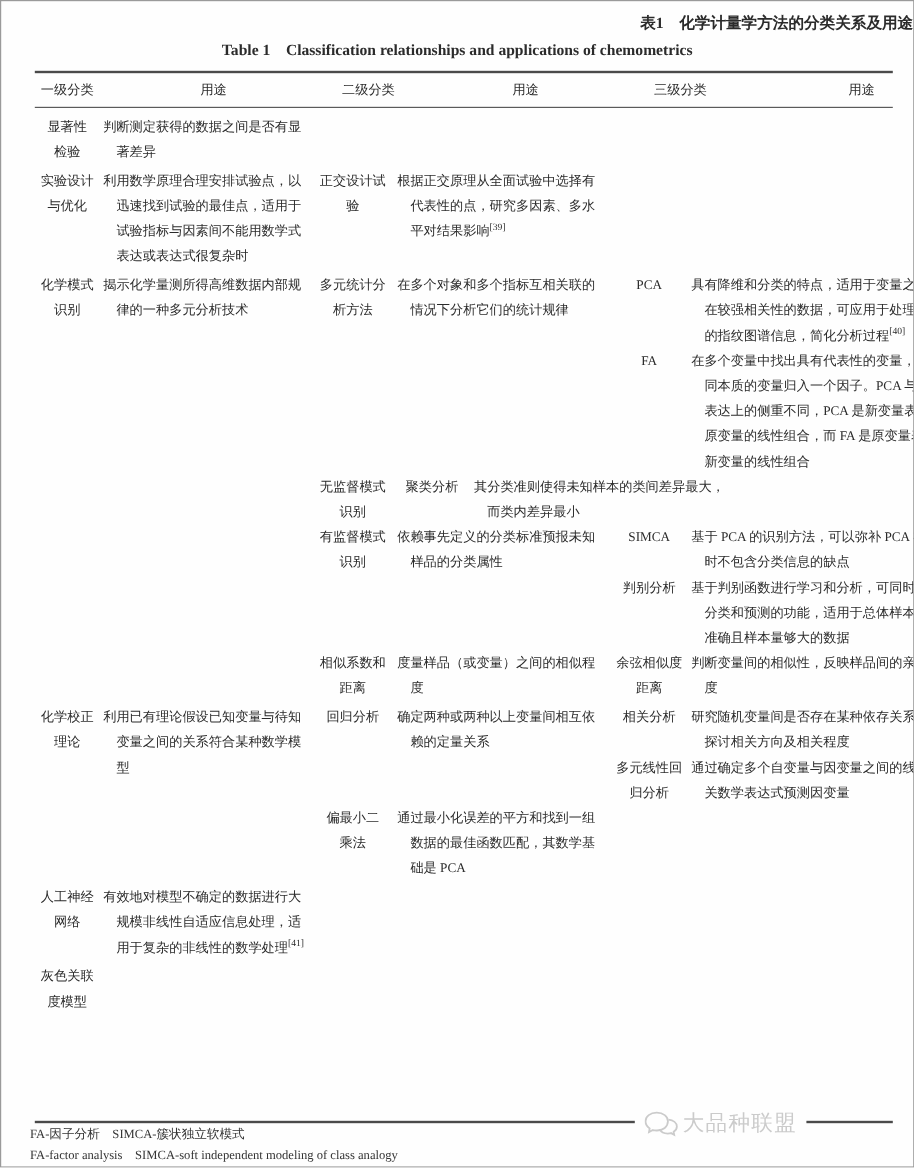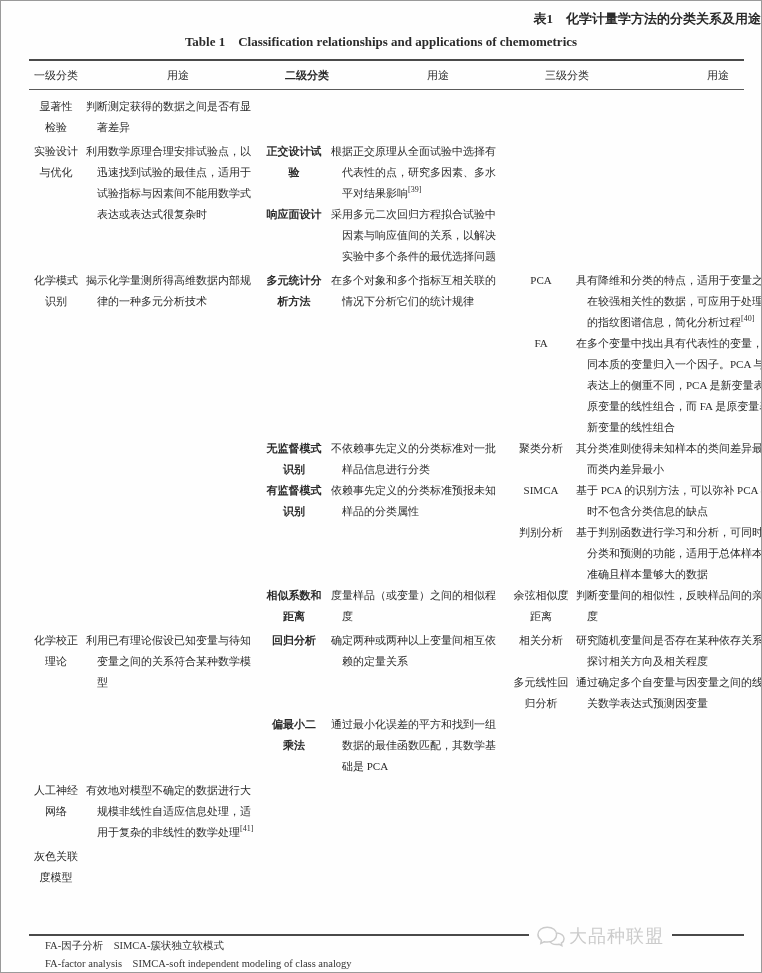--- a/index.html
+++ b/index.html
@@ -22,28 +22,28 @@
   .rule.top{margin-top:8px;}
   .thead{display:flex;padding:4px 0 3px 30px;gap:12px;}
   .thead .hc{text-align:center;flex:none;}
   #tbody{padding:6px 0 0 30px;}
   .trow{display:flex;margin-bottom:3px;align-items:flex-start;}
   .l2row{display:flex;align-items:flex-start;}
   .l3row{display:flex;align-items:flex-start;}
   .l2stack,.l3stack{flex:none;display:block;}
   .c1{width:50px;flex:none;text-align:center;white-space:pre-line;}
   .c2{width:160px;flex:none;margin-left:5px;}
-  .c3{width:62px;flex:none;margin-left:6px;text-align:center;white-space:pre-line;font-weight:bold;}
+  .c3{width:62px;flex:none;margin-left:6px;text-align:center;white-space:pre-line;}
   .c4{width:164px;flex:none;margin-left:6px;}
   .c5{width:58px;flex:none;margin-left:6px;text-align:center;white-space:pre-line;}
   .c6{width:208px;flex:none;margin-left:6px;}
   .hang{padding-left:1em;text-indent:-1em;}
   sup{font-size:8px;line-height:0;vertical-align:super;}
   .rule.bottom{position:absolute;top:933px;left:28px;right:17px;height:2px;margin:0;}
-  .footnote{position:absolute;left:44px;font-size:10.5px;line-height:14px;color:#333;}
+  .footnote{position:absolute;left:24px;font-size:10.5px;line-height:14px;color:#333;}
   .footnote.zh{top:938px;}
   .footnote.en{top:956px;}
   .watermark{
     position:absolute;top:922px;left:528px;
     display:flex;align-items:center;gap:4px;
     background:#fefefe;padding:0 8px;
     color:#cbcbcb;font-size:18px;line-height:26px;
     font-family:"Liberation Sans","DejaVu Sans",sans-serif;
     letter-spacing:1px;
   }
@@ -81,25 +81,20 @@
         <div class="c1">实验设计
 与优化</div>
         <div class="c2 hang">利用数学原理合理安排试验点，以迅速找到试验的最佳点，适用于试验指标与因素间不能用数学式表达或表达式很复杂时</div>
         <div class="l2stack">
           <div class="l2row">
             <div class="c3">正交设计试
 验</div>
             <div class="c4 hang">根据正交原理从全面试验中选择有代表性的点，研究多因素、多水平对结果影响<sup>[39]</sup></div>
             <div class="l3stack"></div>
           </div>
-          <div class="l2row">
-            <div class="c3">响应面设计</div>
-            <div class="c4 hang">采用多元二次回归方程拟合试验中因素与响应值间的关系，以解决实验中多个条件的最优选择问题</div>
-            <div class="l3stack"></div>
-          </div>
         </div>
       </div>
       <div class="trow">
         <div class="c1">化学模式
 识别</div>
         <div class="c2 hang">揭示化学量测所得高维数据内部规律的一种多元分析技术</div>
         <div class="l2stack">
           <div class="l2row">
             <div class="c3">多元统计分
 析方法</div>
@@ -111,21 +106,20 @@
               </div>
               <div class="l3row">
                 <div class="c5">FA</div>
                 <div class="c6 hang">在多个变量中找出具有代表性的变量，将相同本质的变量归入一个因子。PCA 与 FA 在表达上的侧重不同，PCA 是新变量表达为原变量的线性组合，而 FA 是原变量表达为新变量的线性组合</div>
               </div>
             </div>
           </div>
           <div class="l2row">
             <div class="c3">无监督模式
 识别</div>
-            <div class="c4 hang">不依赖事先定义的分类标准对一批样品信息进行分类</div>
             <div class="l3stack">
               <div class="l3row">
                 <div class="c5">聚类分析</div>
                 <div class="c6 hang">其分类准则使得未知样本的类间差异最大，而类内差异最小</div>
               </div>
             </div>
           </div>
           <div class="l2row">
             <div class="c3">有监督模式
 识别</div>

